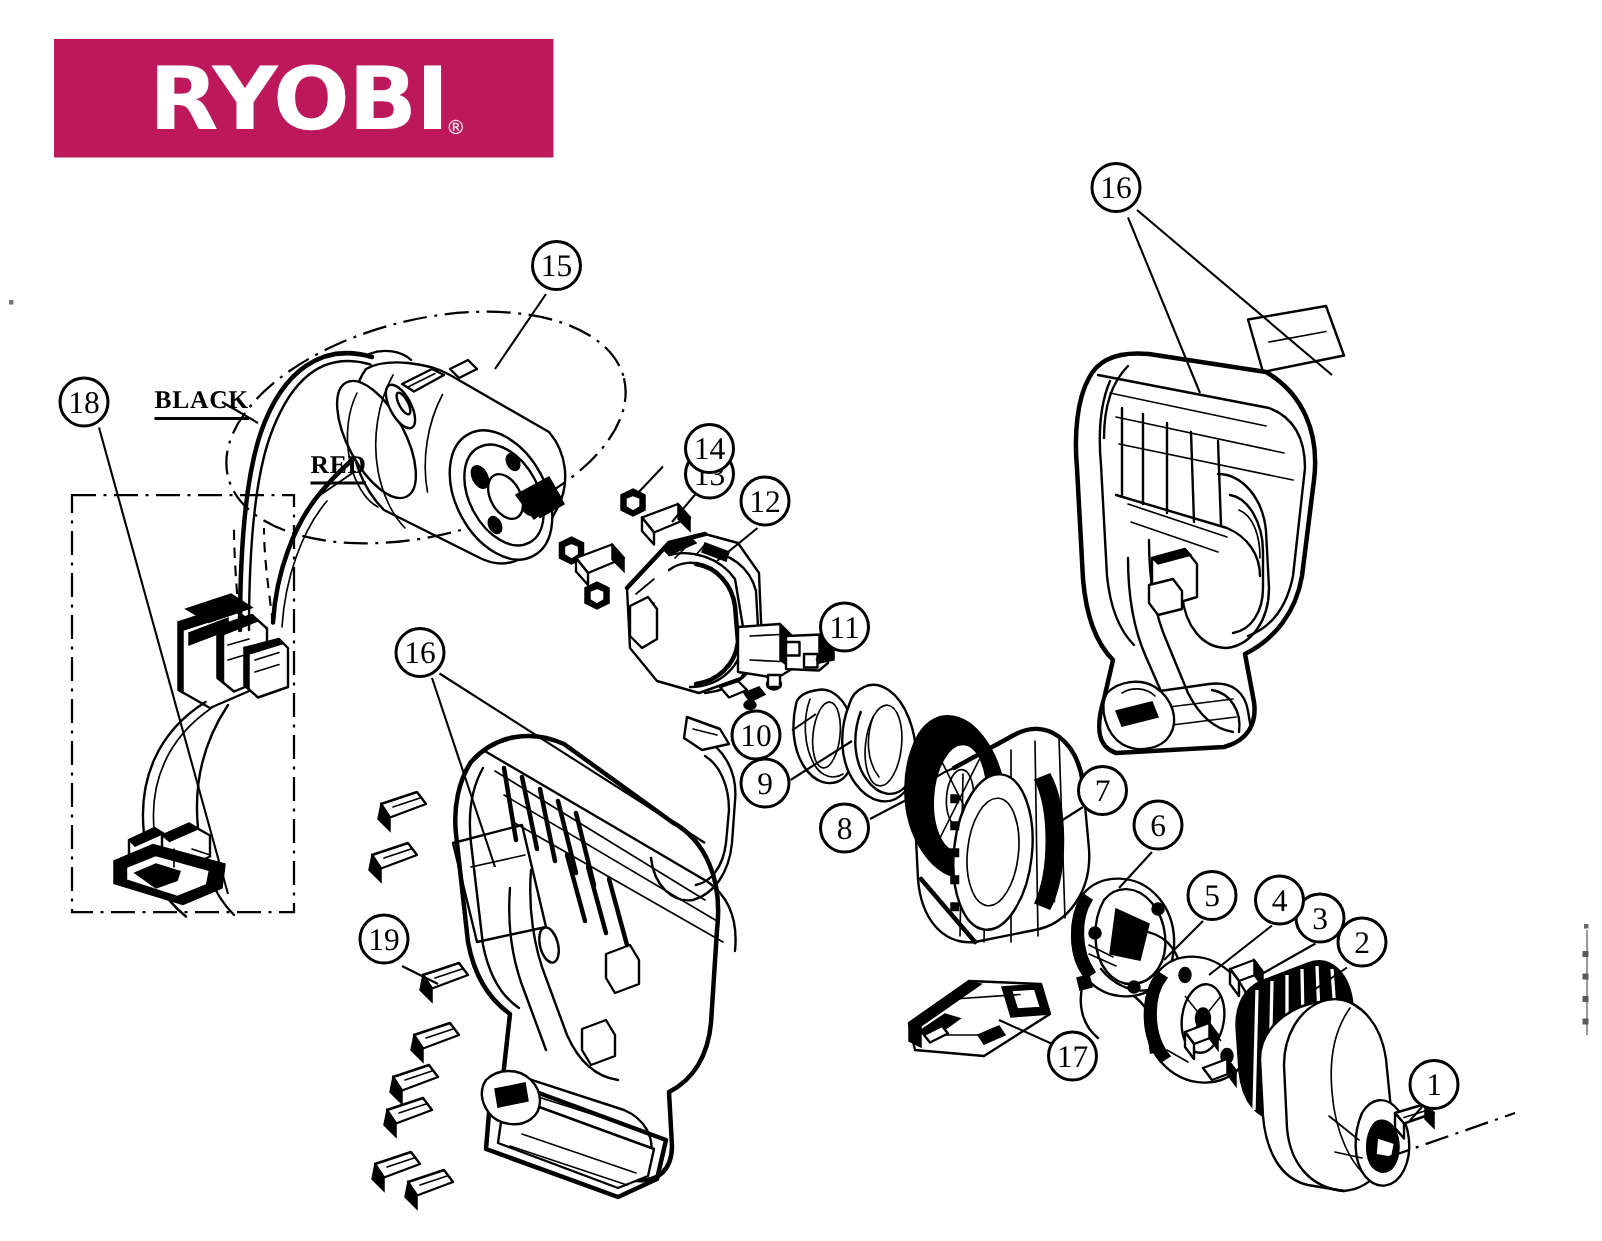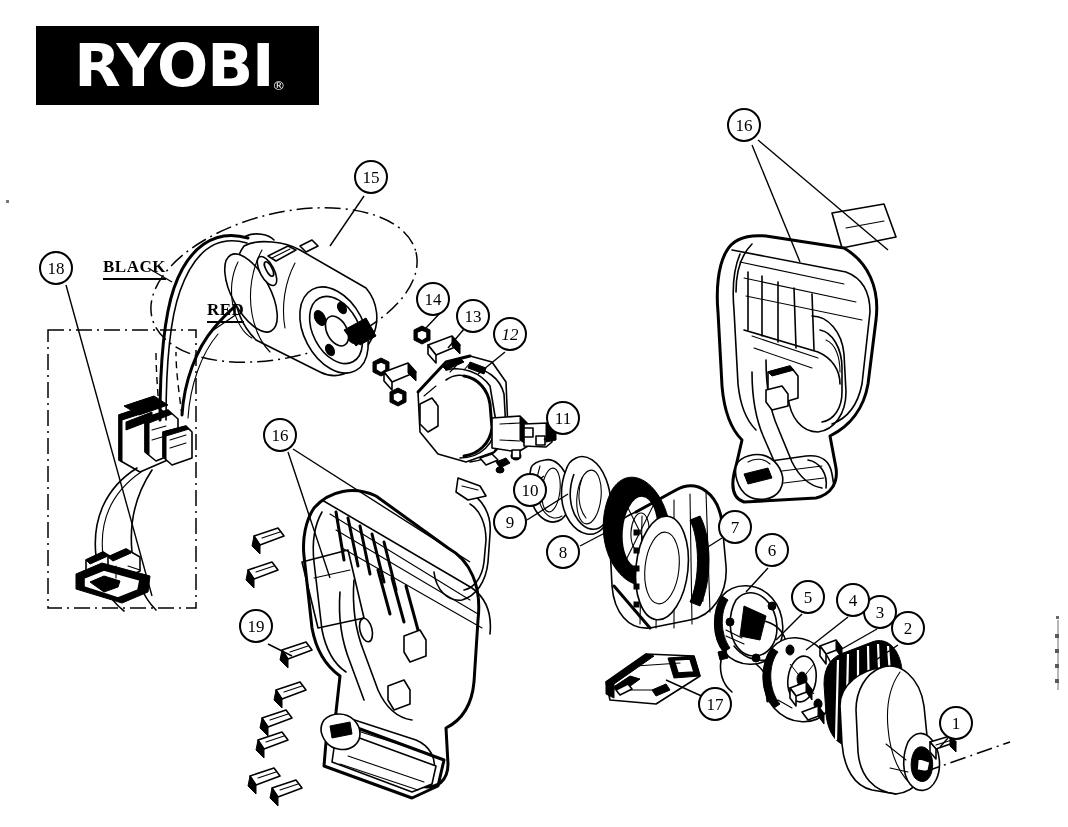--- a/index.html
+++ b/index.html
@@ -16,23 +16,23 @@
     width: 1068px;
     height: 827px;
     background: #ffffff;
     overflow: hidden;
   }
   
   #brand-logo {
     position: absolute;
     left: 36px;
     top: 26px;
-    width: 283px;
+    width: 333px;
     height: 79px;
-    background: #000000;
+    background: #be185d;
     display: flex;
     align-items: center;
     justify-content: center;
   }
   #brand-logo .logo-text {
     color: #ffffff;
     font-family: "DejaVu Sans", sans-serif;
     font-weight: bold;
     font-size: 58px;
     letter-spacing: -1px;
@@ -82,21 +82,21 @@
     position: absolute;
     width: 34px;
     height: 34px;
     border: 2px solid #000000;
     border-radius: 50%;
     background: #ffffff;
     display: flex;
     align-items: center;
     justify-content: center;
     font-family: "Liberation Serif", serif;
-    font-size: 17px;
+    font-size: 21px;
     color: #000000;
     box-sizing: border-box;
     line-height: 1;
   }
   .wire-label {
     position: absolute;
     font-family: "Liberation Serif", serif;
     font-weight: bold;
     font-size: 17px;
     color: #000000;
@@ -606,25 +606,25 @@
 
   <div class="callout" style="left:939px; top:706px;">1</div>
   <div class="callout" style="left:891px; top:611px;">2</div>
   <div class="callout" style="left:863px; top:595px;">3</div>
   <div class="callout" style="left:836px; top:583px;">4</div>
   <div class="callout" style="left:791px; top:580px;">5</div>
   <div class="callout" style="left:755px; top:533px;">6</div>
   <div class="callout" style="left:718px; top:510px;">7</div>
   <div class="callout" style="left:546px; top:535px;">8</div>
   <div class="callout" style="left:493px; top:505px;">9</div>
-  <div class="callout" style="left:487px; top:473px;margin-left:26px;">10</div>
+  <div class="callout" style="left:487px; top:473px;">10</div>
   <div class="callout" style="left:546px; top:401px;">11</div>
-  <div class="callout" style="left:493px; top:317px;font-style:italic;">12</div>
+  <div class="callout" style="left:493px; top:317px;">12</div>
   <div class="callout" style="left:428px; top:299px;margin-left:28px;">13</div>
-  <div class="callout" style="left:416px; top:282px;">14</div>
+  <div class="callout" style="left:456px; top:282px;">14</div>
   <div class="callout" style="left:354px; top:160px;">15</div>
   <div class="callout" style="left:727px; top:108px;">16</div>
   <div class="callout" style="left:263px; top:418px;">16</div>
   <div class="callout" style="left:698px; top:687px;">17</div>
   <div class="callout" style="left:39px;  top:251px;">18</div>
   <div class="callout" style="left:239px; top:609px;">19</div>
 
 </div>
 
 </body></html>

